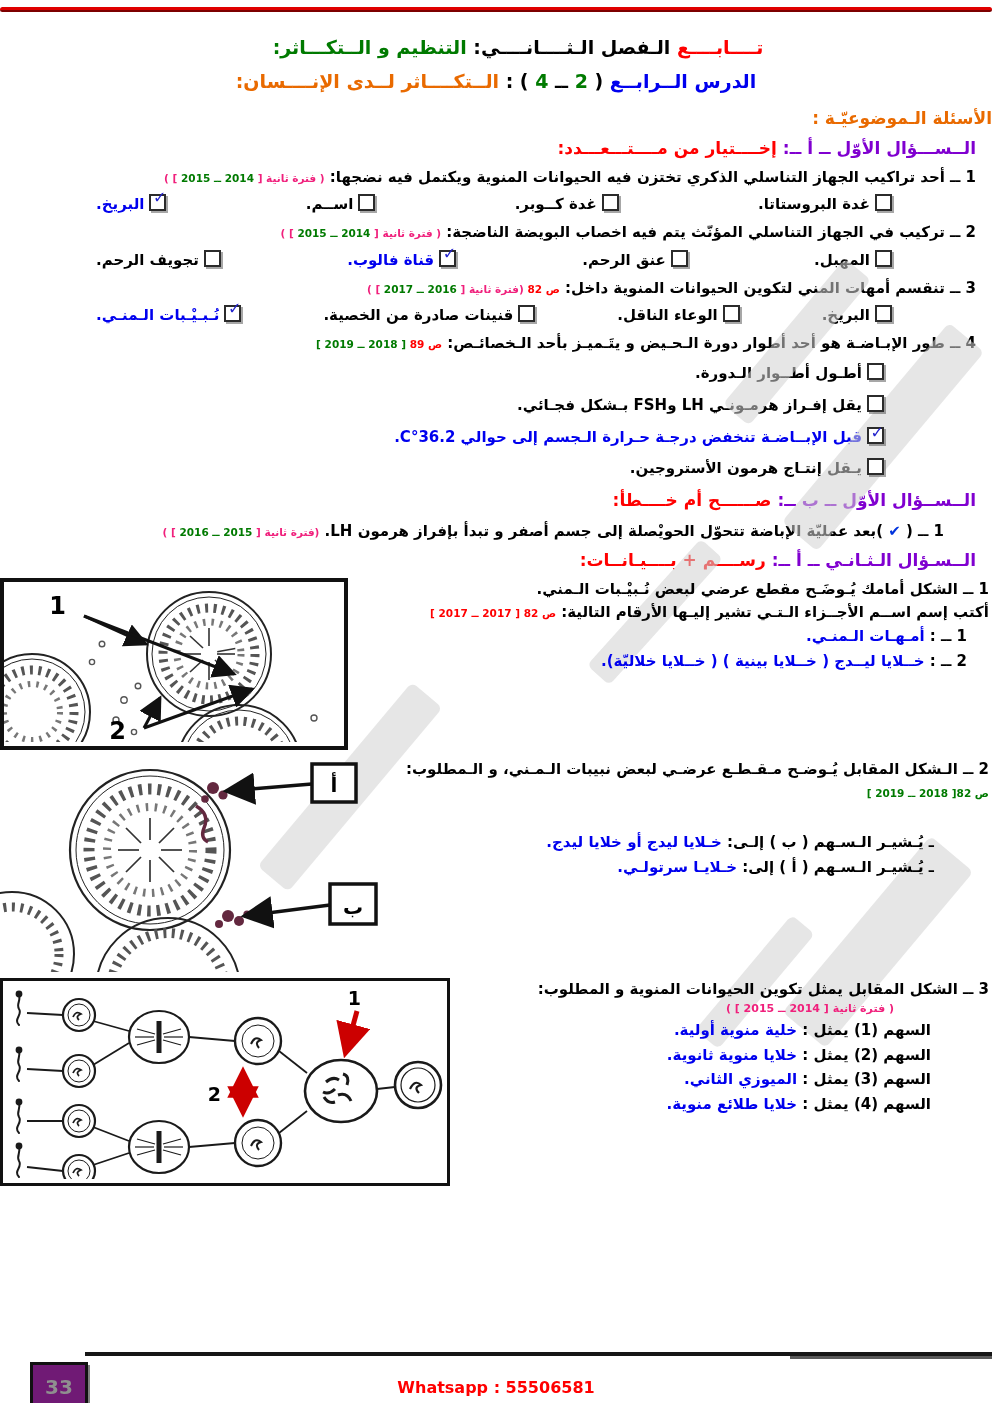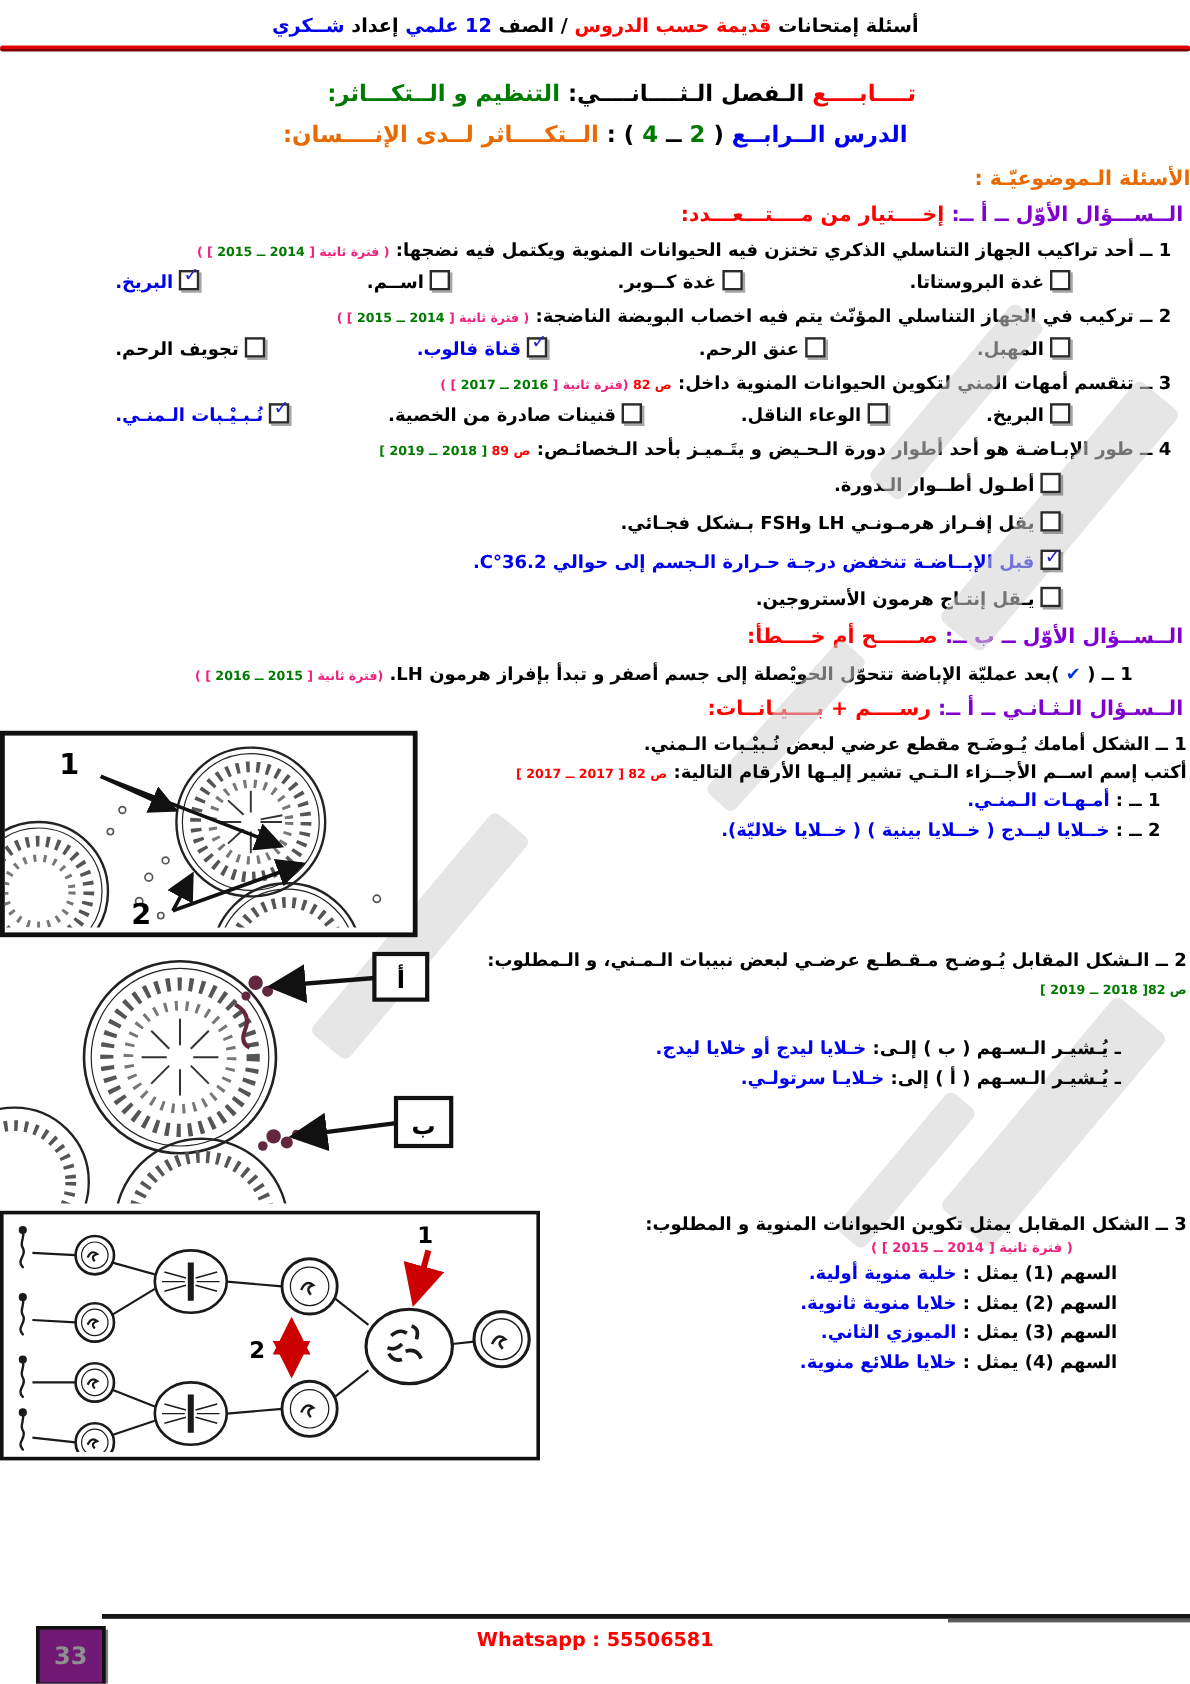--- a/index.html
+++ b/index.html
@@ -9,21 +9,21 @@
   
   .wm{position:absolute;background:#d2d2d2;opacity:.55;z-index:0;border-radius:6px;}
   
   .hdr{padding-top:12px;text-align:center;font-size:16px;position:relative;z-index:2;}
   .rule{margin-top:7px;height:5px;background:linear-gradient(#e00000 0 60%,#7d0000 60% 100%);border-radius:3px;}
   .red{color:#ff0000}.blue{color:#0000ee}.green{color:#007a00}.orange{color:#e96a00}
   .purple{color:#8000d0}.pink{color:#f0207c}.ans{color:#0000ee}
   .chapter{margin-top:24px;text-align:center;font-size:19px;padding-left:44px;}
   .lesson{margin-top:12px;text-align:center;font-size:19px;}
   .obj-h{margin-top:16px;text-align:right;padding-left:10px;padding-right:0;font-size:17px;}
-  .sec-h{margin-top:10px;text-align:right;font-size:17px;padding-right:6px;}
+  .sec-h{margin-top:10px;text-align:right;font-size:17px;padding-right:16px;}
   .q-line{margin-top:9px;padding-right:16px;font-size:15px;line-height:1.35;}
   .ref{font-size:10.5px;}
   .opts{display:flex;justify-content:space-between;margin:5px 100px 0 96px;font-size:15px;}
   .opt{white-space:nowrap;}
   .cb{display:inline-block;width:13px;height:13px;border:2px solid #2b2b2b;background:#fff;
       box-shadow:2px 2px 0 rgba(60,60,60,.45);margin-left:5px;position:relative;top:2px;}
   .cb.checked::before{content:"✓";position:absolute;top:-8px;right:-2px;font-size:16px;color:#2222cc;}
   .vopts{margin:4px 108px 0 0;font-size:15px;}
   .vopts .vopt{margin-top:8px;line-height:1.45;}
   .tf-line{margin-top:12px;padding-right:48px;font-size:15px;}
@@ -40,38 +40,35 @@
   .indent2{margin-right:55px;}
   .indent3{margin-right:58px;}
   .refline{text-align:right;margin-right:95px;font-size:11px;}
   
   .footer{position:absolute;left:0;right:0;bottom:12px;height:52px;z-index:2;}
   .f-line{position:absolute;top:6px;left:85px;right:0;height:4px;background:#161616;}
   .f-line2{position:absolute;top:10px;left:790px;right:0;height:3px;background:#5a5a5a;}
   .f-page{position:absolute;left:30px;top:16px;width:52px;height:44px;border:3px solid #111;
           background:#701a75;text-align:center;line-height:44px;font-size:20px;color:#8f8f8f;
           box-shadow:2px 3px 0 rgba(0,0,0,.5);}
-  .f-wa{position:absolute;left:0;width:100%;top:18px;text-align:center;color:#ff0000;font-size:16px;}
+  .f-wa{position:absolute;left:0;width:100%;top:32px;text-align:center;color:#ff0000;font-size:16px;}
   svg text{font-family:"DejaVu Sans",sans-serif;font-weight:700;}
 </style>
 </head>
 <body>
 
 <div class="page">
 
   <div class="wm" style="left:780px;top:240px;width:34px;height:190px;transform:rotate(40deg);"></div>
   <div class="wm" style="left:860px;top:300px;width:46px;height:260px;transform:rotate(40deg);"></div>
   <div class="wm" style="left:640px;top:520px;width:30px;height:170px;transform:rotate(42deg);"></div>
   <div class="wm" style="left:330px;top:660px;width:40px;height:240px;transform:rotate(40deg);"></div>
   <div class="wm" style="left:850px;top:820px;width:56px;height:230px;transform:rotate(40deg);"></div>
   <div class="wm" style="left:740px;top:900px;width:30px;height:150px;transform:rotate(40deg);"></div>
 
-  <div class="hdr">
-    <span>أسئلة إمتحانات </span><span class="red">قديمة حسب الدروس</span><span> /  الصف </span><span class="blue">12</span><span class="blue"> علمي </span><span>إعداد </span><span class="blue">شــكري</span>
-  </div>
   <div class="rule"></div>
 
   <div class="chapter">
     <span class="red">تــــابــــع </span><span>الـفصل الـثــــانــــي: </span><span class="green">التنظيم و الــتكـــاثر:</span>
   </div>
   <div class="lesson">
     <span class="blue">الدرس الــرابــع </span><span>( </span><span class="green">2</span><span> ــ </span><span class="green">4</span><span> ) : </span><span class="orange">الــتكــــاثر لــدى الإنــــسان:</span>
   </div>
 
   <div class="obj-h orange">الأسئلة الـموضوعيّـة :</div>

